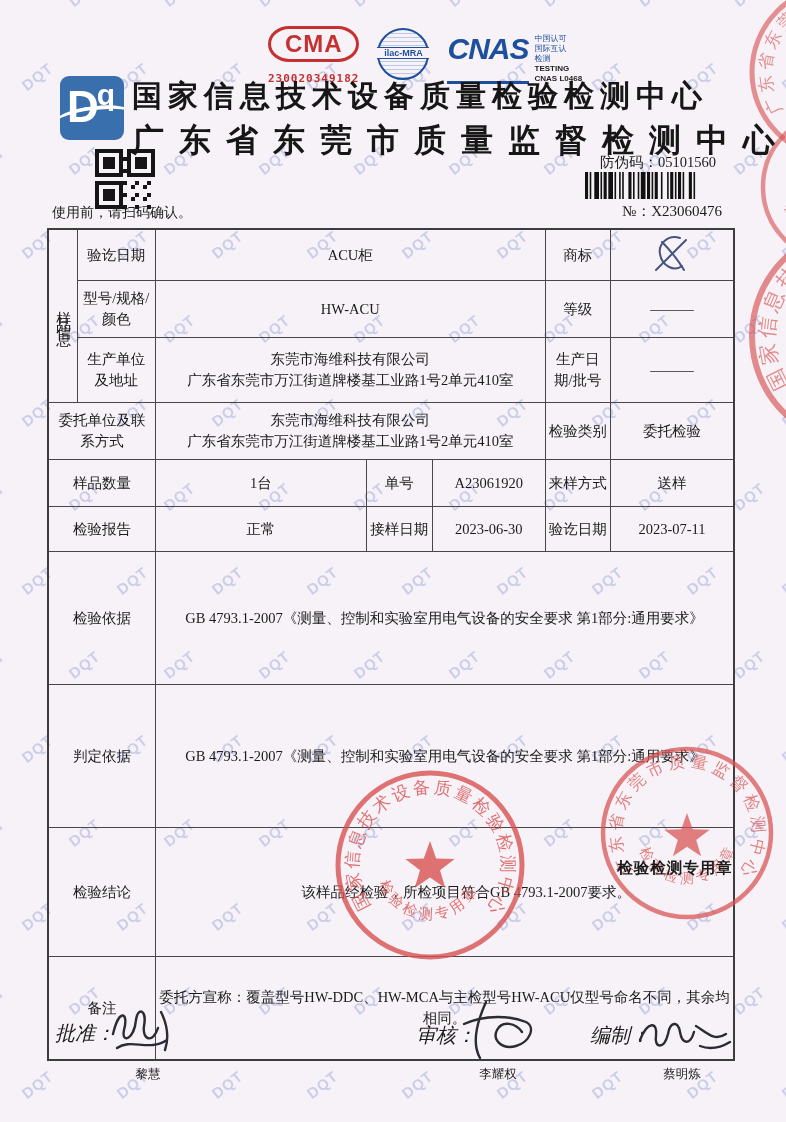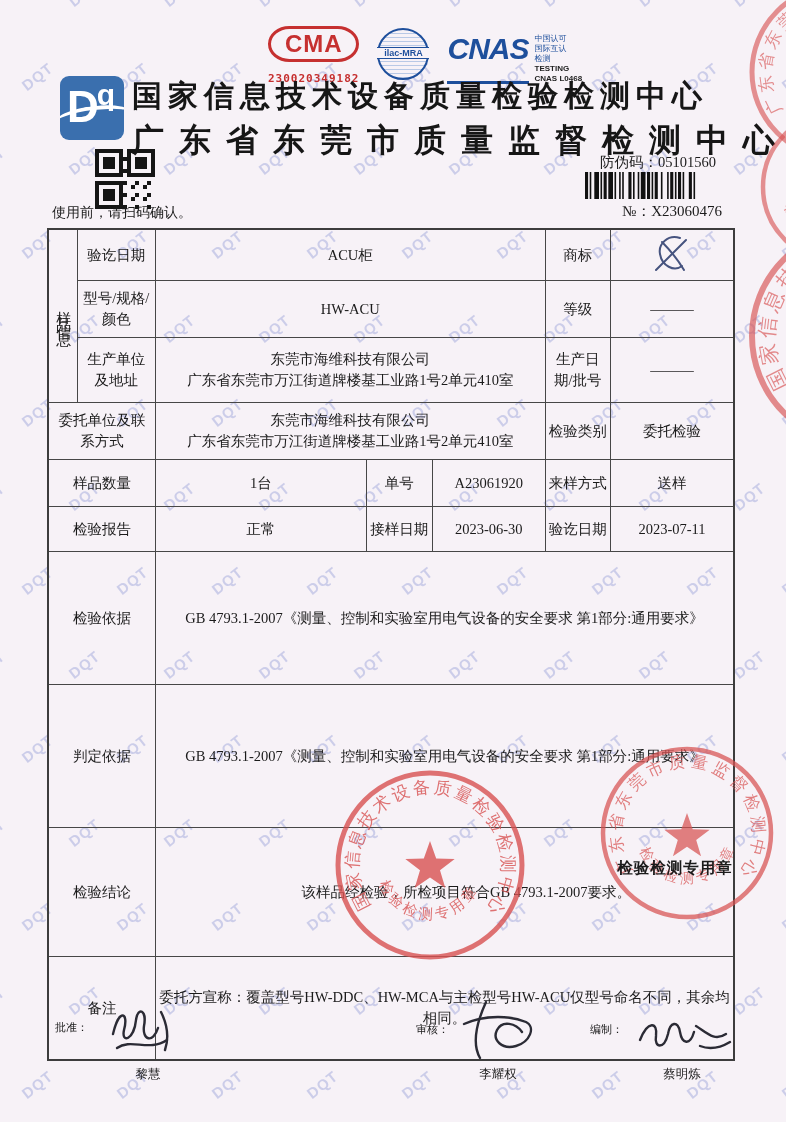--- a/index.html
+++ b/index.html
@@ -46,21 +46,21 @@
   td.concl{vertical-align:top;text-align:left;padding:12px 10px 0 12px;text-indent:3em;}
   tr.h45 td{height:45px;} tr.h52 td{height:52px;} tr.h60 td{height:60px;}
   tr.h42 td{height:42px;} tr.h40 td{height:40px;} tr.h128 td{height:128px;}
   tr.h138 td{height:138px;} tr.h124 td{height:124px;} tr.h98 td{height:98px;}
   
   .stamp{position:absolute;z-index:5;}
   .stamp text{font-family:"Liberation Sans","DejaVu Sans",sans-serif;fill:var(--stamp_red);}
   .seal-cap{position:absolute;left:600px;top:858px;width:150px;text-align:center;font-size:15.5px;font-weight:bold;letter-spacing:1px;z-index:6;}
   .issue{position:absolute;left:536px;top:884px;width:216px;text-align:center;font-size:15px;z-index:6;}
   
-  .slabel{position:absolute;font-size:11px;z-index:3;}
+  .slabel{position:absolute;font-size:20px;z-index:3;font-style:italic;}
   .sig{position:absolute;z-index:4;}
   .sig path{fill:none;stroke:#2b2b35;stroke-width:2.4;stroke-linecap:round;stroke-linejoin:round;}
   .pname{position:absolute;font-size:12.5px;text-align:center;z-index:3;}
   .pageinfo{position:absolute;left:560px;top:1090px;width:190px;text-align:right;font-size:14.5px;letter-spacing:2px;z-index:3;}
   .tm path{fill:none;stroke:#46537f;stroke-width:2;stroke-linecap:round;}
 </style>
 </head>
 <body>
 
 <div class="page">

